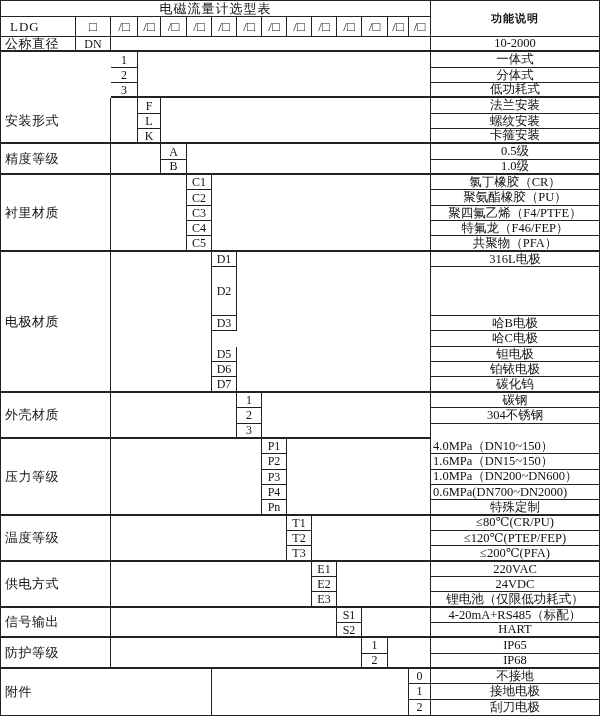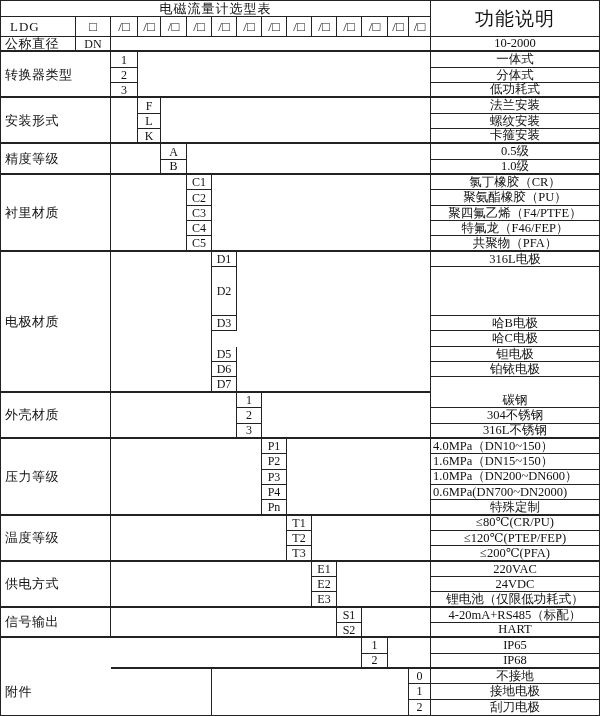--- a/index.html
+++ b/index.html
@@ -21,21 +21,21 @@
     border-right:1px solid #222222;
     border-bottom:1px solid #222222;
     display:flex; align-items:center; justify-content:center;
     font-size:13px; line-height:1; white-space:nowrap; overflow:hidden;
     background:#ffffff;
   }
   .cell.no-r { border-right:none; }
   .cell.no-b { border-bottom:none; }
   .cell.gsep { border-bottom-width:2px; }
   .title-cell { font-size:13px; letter-spacing:1px; }
-  .hdr { font-size:19px; letter-spacing:1px; }
+  .hdr { font-size:11px; letter-spacing:1px;font-weight:bold; }
   .model-cell { justify-content:flex-start; padding-left:9px; font-size:13px; letter-spacing:1px; }
   .code-box { font-size:13px; }
   .label { justify-content:flex-start; padding-left:4px; font-size:13px; letter-spacing:0.5px; }
   .code { font-size:12px; }
   .func { font-size:12.5px; }
   .func.left { justify-content:flex-start; padding-left:2px; }
 </style>
 </head>
 <body>
 
@@ -54,21 +54,20 @@
     <div class="cell code-box" style="grid-area: 2 / 10;">/□</div>
     <div class="cell code-box" style="grid-area: 2 / 11;">/□</div>
     <div class="cell code-box" style="grid-area: 2 / 12;">/□</div>
     <div class="cell code-box" style="grid-area: 2 / 13;">/□</div>
     <div class="cell code-box" style="grid-area: 2 / 14;">/□</div>
     <div class="cell code-box" style="grid-area: 2 / 15;">/□</div>
     <div class="cell label gsep" style="grid-area: 3 / 1;">公称直径</div>
     <div class="cell code gsep" style="grid-area: 3 / 2;">DN</div>
     <div class="cell gsep" style="grid-area: 3 / 3 / auto / span 13;"></div>
     <div class="cell func no-r gsep" style="grid-area: 3 / 16;">10-2000</div>
-    <div class="cell label gsep" style="grid-area: 4 / 1 / span 3 / span 2;">转换器类型</div>
     <div class="cell code" style="grid-area: 4 / 3;">1</div>
     <div class="cell func no-r" style="grid-area: 4 / 16;">一体式</div>
     <div class="cell code" style="grid-area: 5 / 3;">2</div>
     <div class="cell func no-r" style="grid-area: 5 / 16;">分体式</div>
     <div class="cell code gsep" style="grid-area: 6 / 3;">3</div>
     <div class="cell func no-r gsep" style="grid-area: 6 / 16;">低功耗式</div>
     <div class="cell gsep" style="grid-area: 4 / 4 / span 3 / span 12;"></div>
     <div class="cell label gsep" style="grid-area: 7 / 1 / span 3 / span 2;">安装形式</div>
     <div class="cell gsep" style="grid-area: 7 / 3 / span 3;"></div>
     <div class="cell code" style="grid-area: 7 / 4;">F</div>
@@ -106,29 +105,29 @@
     <div class="cell func no-r" style="grid-area: 18 / 16; margin-top: 48px;">钛合金</div>
     <div class="cell code" style="grid-area: 19 / 7;">D3</div>
     <div class="cell func no-r" style="grid-area: 19 / 16;">哈B电极</div>
     <div class="cell code" style="grid-area: 20 / 7; margin-left: 44px;">D4</div>
     <div class="cell func no-r" style="grid-area: 20 / 16;">哈C电极</div>
     <div class="cell code" style="grid-area: 21 / 7;">D5</div>
     <div class="cell func no-r" style="grid-area: 21 / 16;">钽电极</div>
     <div class="cell code" style="grid-area: 22 / 7;">D6</div>
     <div class="cell func no-r" style="grid-area: 22 / 16;">铂铱电极</div>
     <div class="cell code gsep" style="grid-area: 23 / 7;">D7</div>
+    <div class="cell func no-r gsep" style="grid-area: 23 / 16;">碳化钨</div>
     <div class="cell gsep" style="grid-area: 17 / 8 / span 7 / span 8;"></div>
     <div class="cell label gsep" style="grid-area: 24 / 1 / span 3 / span 2;">外壳材质</div>
     <div class="cell gsep" style="grid-area: 24 / 3 / span 3 / span 5;"></div>
     <div class="cell code" style="grid-area: 24 / 8;">1</div>
     <div class="cell func no-r" style="grid-area: 24 / 16;">碳钢</div>
     <div class="cell code" style="grid-area: 25 / 8;">2</div>
     <div class="cell func no-r" style="grid-area: 25 / 16; text-align: right;">304不锈钢</div>
     <div class="cell code gsep" style="grid-area: 26 / 8;">3</div>
-    <div class="cell func no-r gsep" style="grid-area: 26 / 16;">316L不锈钢</div>
     <div class="cell gsep" style="grid-area: 24 / 9 / span 3 / span 7;"></div>
     <div class="cell label gsep" style="grid-area: 27 / 1 / span 5 / span 2;">压力等级</div>
     <div class="cell gsep" style="grid-area: 27 / 3 / span 5 / span 6;"></div>
     <div class="cell code" style="grid-area: 27 / 9;">P1</div>
     <div class="cell func no-r left" style="grid-area: 27 / 16;">4.0MPa（DN10~150）</div>
     <div class="cell code" style="grid-area: 28 / 9;">P2</div>
     <div class="cell func no-r left" style="grid-area: 28 / 16;">1.6MPa（DN15~150）</div>
     <div class="cell code" style="grid-area: 29 / 9;">P3</div>
     <div class="cell func no-r left" style="grid-area: 29 / 16;">1.0MPa（DN200~DN600）</div>
     <div class="cell code" style="grid-area: 30 / 9;">P4</div>
@@ -154,20 +153,21 @@
     <div class="cell code gsep" style="grid-area: 37 / 11;">E3</div>
     <div class="cell func no-r gsep" style="grid-area: 37 / 16; font-family: Liberation Serif, serif;">锂电池（仅限低功耗式）</div>
     <div class="cell gsep" style="grid-area: 35 / 12 / span 3 / span 4;"></div>
     <div class="cell label gsep" style="grid-area: 38 / 1 / span 2 / span 2;">信号输出</div>
     <div class="cell gsep" style="grid-area: 38 / 3 / span 2 / span 9;"></div>
     <div class="cell code" style="grid-area: 38 / 12;">S1</div>
     <div class="cell func no-r" style="grid-area: 38 / 16;">4-20mA+RS485（标配）</div>
     <div class="cell code gsep" style="grid-area: 39 / 12;">S2</div>
     <div class="cell func no-r gsep" style="grid-area: 39 / 16;">HART</div>
     <div class="cell gsep" style="grid-area: 38 / 13 / span 2 / span 3;"></div>
+    <div class="cell label gsep" style="grid-area: 40 / 1 / span 2 / span 2;">防护等级</div>
     <div class="cell gsep" style="grid-area: 40 / 3 / span 2 / span 10;"></div>
     <div class="cell code" style="grid-area: 40 / 13;">1</div>
     <div class="cell func no-r" style="grid-area: 40 / 16;">IP65</div>
     <div class="cell code gsep" style="grid-area: 41 / 13;">2</div>
     <div class="cell func no-r gsep" style="grid-area: 41 / 16;">IP68</div>
     <div class="cell gsep" style="grid-area: 40 / 14 / span 2 / span 2;"></div>
     <div class="cell label no-b" style="grid-area: 42 / 1 / span 3 / span 6;">附件</div>
     <div class="cell no-b" style="grid-area: 42 / 7 / span 3 / span 8;"></div>
     <div class="cell code" style="grid-area: 42 / 15;">0</div>
     <div class="cell func no-r" style="grid-area: 42 / 16;">不接地</div>

